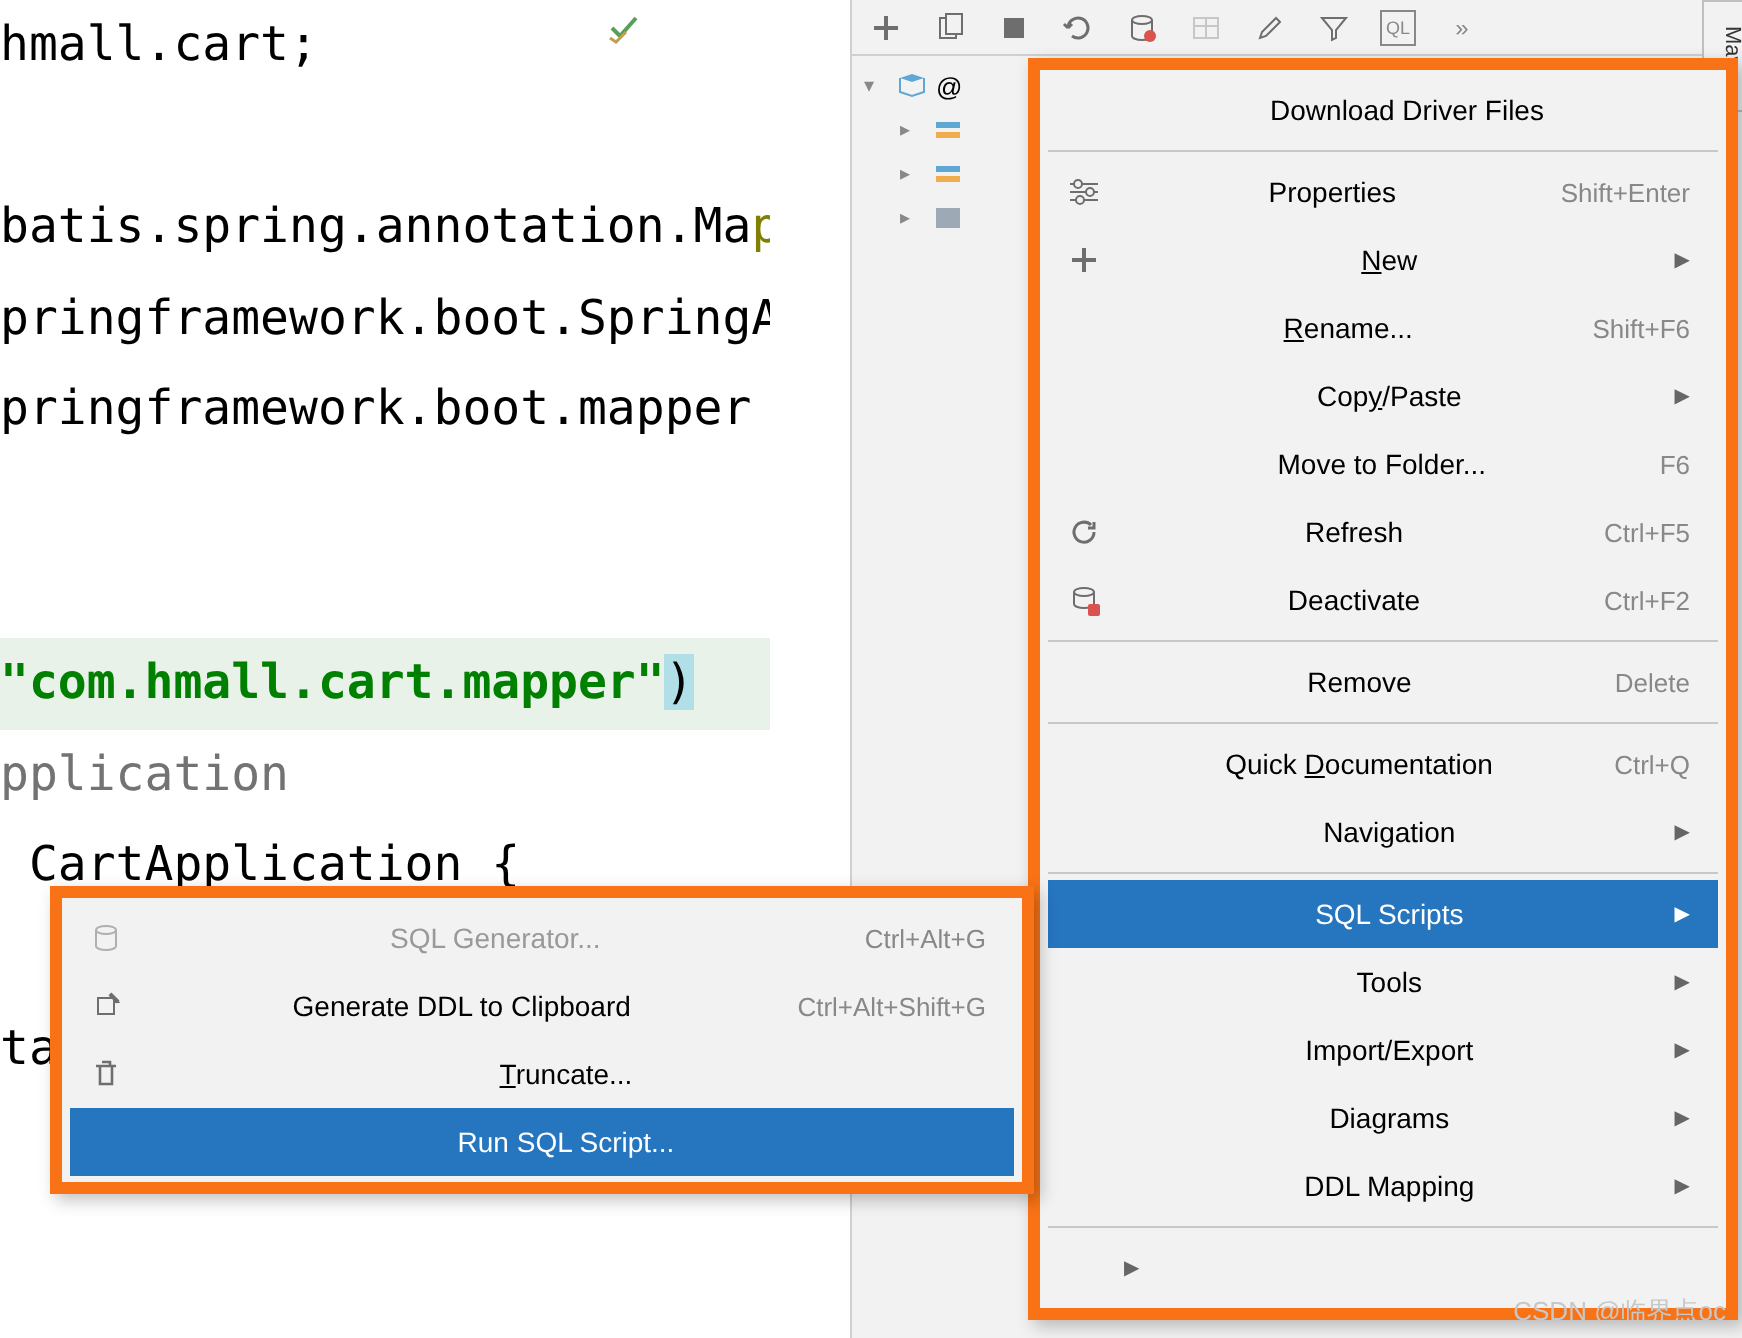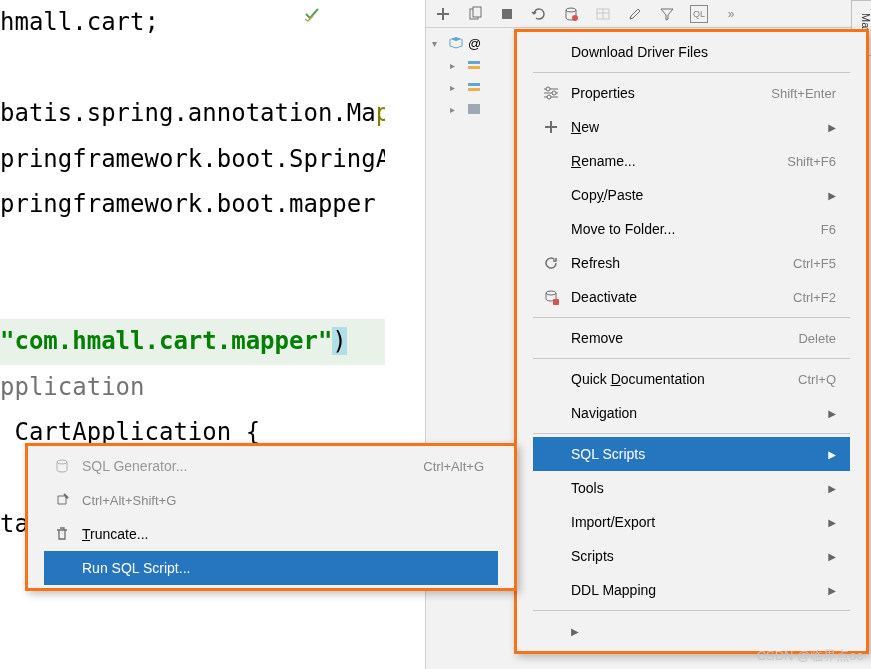--- a/index.html
+++ b/index.html
@@ -99,24 +99,25 @@
       width: 16px;
       height: 16px;
       display: flex;
       align-items: center;
       justify-content: center;
     }
     .tree-label { color: #000; }
     .context-menu {
       position: absolute;
       background: #F2F2F2;
-      border: 3px solid #f97316;
+      border: 6px solid #f97316;
       box-shadow: 3px 3px 8px rgba(0,0,0,0.25);
-      padding: 3px 16px;
+      padding: 3px 4px;
       font-size: 14px;
+      text-align: center;
     }
     .menu-main {
       left: 514px;
       top: 29px;
       width: 355px;
     }
     .menu-sub {
       left: 25px;
       top: 443px;
       width: 492px;
@@ -364,21 +365,21 @@
     <span class="menu-label">Tools</span>
     <span class="menu-arrow">▶</span>
   </div>
   <div class="menu-item">
     <span class="menu-icon"></span>
     <span class="menu-label">Import/Export</span>
     <span class="menu-arrow">▶</span>
   </div>
   <div class="menu-item">
     <span class="menu-icon"></span>
-    <span class="menu-label">Scripts</span>
+    <span class="menu-label">Diagrams</span>
     <span class="menu-arrow">▶</span>
   </div>
   <div class="menu-item">
     <span class="menu-icon"></span>
     <span class="menu-label">DDL Mapping</span>
     <span class="menu-arrow">▶</span>
   </div>
   <div class="menu-sep"></div>
   <div class="menu-item">
     <span class="menu-icon"></span>
@@ -397,20 +398,21 @@
     <span class="menu-label">SQL Generator...</span>
     <span class="menu-shortcut">Ctrl+Alt+G</span>
   </div>
   <div class="menu-item">
     <span class="menu-icon">
         <svg width="16" height="16" viewBox="0 0 16 16">
           <path d="M4 4h8v8H4zM10 2l4 4-2 0 0-2z" fill="none" stroke="#6E6E6E"></path>
           <path d="M10 2l4 4" stroke="#6E6E6E" stroke-width="2"></path>
         </svg>
       </span>
+    <span class="menu-label">Generate DDL to Clipboard</span>
     <span class="menu-shortcut">Ctrl+Alt+Shift+G</span>
   </div>
   <div class="menu-item">
     <span class="menu-icon">
         <svg width="14" height="16" viewBox="0 0 14 16">
           <path d="M2 4h10M4 4v9h6V4M5 2h4v2" fill="none" stroke="#6E6E6E" stroke-width="1.3"></path>
         </svg>
       </span>
     <span class="menu-label"><span class="mnemonic">T</span>runcate...</span>
   </div>

